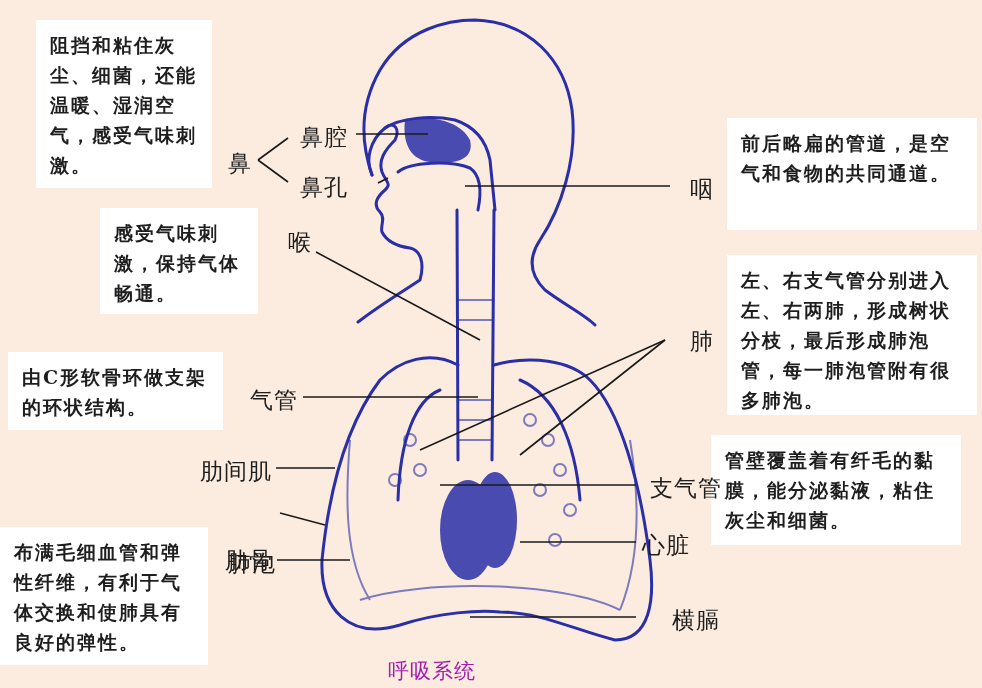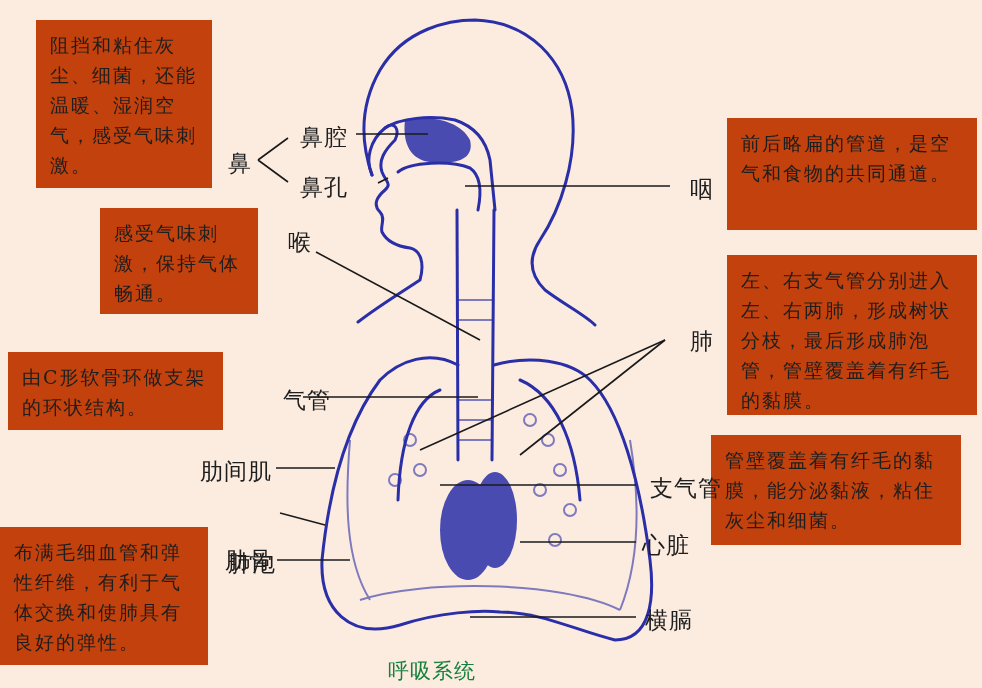--- a/index.html
+++ b/index.html
@@ -1,23 +1,23 @@
 <!DOCTYPE html>
 <html><head>
 <meta charset="utf-8">
 <style>
   html, body { margin:0; padding:0; }
   body { width:982px; height:688px; background:#fcece0; position:relative; overflow:hidden;
          font-family:"DejaVu Serif","Liberation Serif",serif; color:#1e1e1e; }
-  .note { position:absolute; background:#c2410c; box-sizing:border-box;
-          font-size:19px; line-height:30px; letter-spacing:2px; padding:10px 14px; }
+  .note { position:absolute; background:#ffffff; box-sizing:border-box;
+          font-size:19px; line-height:30px; letter-spacing:2px; padding:10px 14px;font-weight:bold; }
   .lbl { position:absolute; font-size:23px; letter-spacing:1px; white-space:nowrap; }
   svg.diagram { position:absolute; left:0; top:0; }
   .caption { position:absolute; left:388px; top:657px; font-family:"DejaVu Sans","Liberation Sans",sans-serif;
-             font-size:21px; color:#15803d; letter-spacing:1px; }
+             font-size:21px; color:#a21caf; letter-spacing:1px; }
 </style>
 </head>
 <body>
 
 <svg class="diagram" width="982" height="688" viewBox="0 0 982 688">
   <g fill="none" stroke="#2a2fa8" stroke-width="3" stroke-linecap="round" stroke-linejoin="round">
 
     <path d="M372,175 C360,140 360,105 380,70 C405,28 450,20 475,20 C530,22 565,60 572,110 C578,160 560,210 540,240 C528,258 530,275 545,290 C565,305 585,315 595,325"></path>
 
     <path d="M372,175 C365,160 370,140 385,128 C395,120 400,130 395,140 C385,150 378,160 382,172 C386,182 392,184 385,190 C378,196 372,204 380,212 C386,218 380,226 382,232 C386,240 395,246 410,248 C420,250 425,262 420,280 C405,290 380,305 358,322"></path>
@@ -69,31 +69,31 @@
     <line x1="520" y1="542" x2="636" y2="542"></line>
     <line x1="277" y1="560" x2="350" y2="560"></line>
     <line x1="470" y1="617" x2="636" y2="617"></line>
   </g>
 </svg>
 
 <div class="note" style="left:36px;top:20px;width:176px;height:168px;">阻挡和粘住灰尘、细菌，还能温暖、湿润空气，感受气味刺激。</div>
 <div class="note" style="left:727px;top:118px;width:250px;height:112px;">前后略扁的管道，是空气和食物的共同通道。</div>
 <div class="note" style="left:100px;top:208px;width:158px;height:106px;">感受气味刺激，保持气体畅通。</div>
 <div class="note" style="left:8px;top:352px;width:215px;height:78px;">由C形软骨环做支架的环状结构。</div>
-<div class="note" style="left:727px;top:255px;width:250px;height:160px;">左、右支气管分别进入左、右两肺，形成树状分枝，最后形成肺泡管，管壁覆盖着有纤毛的黏膜。</div>
+<div class="note" style="left:727px;top:255px;width:250px;height:160px;">左、右支气管分别进入左、右两肺，形成树状分枝，最后形成肺泡管，每一肺泡管附有很多肺泡。</div>
 <div class="note" style="left:711px;top:435px;width:250px;height:110px;">管壁覆盖着有纤毛的黏膜，能分泌黏液，粘住灰尘和细菌。</div>
 <div class="note" style="left:0px;top:527px;width:208px;height:138px;">布满毛细血管和弹性纤维，有利于气体交换和使肺具有良好的弹性。</div>
 
 <span class="lbl" style="left:228px;top:148px;">鼻</span>
 <span class="lbl" style="left:300px;top:122px;">鼻腔</span>
 <span class="lbl" style="left:300px;top:172px;">鼻孔</span>
 <span class="lbl" style="left:690px;top:174px;">咽</span>
 <span class="lbl" style="left:288px;top:227px;">喉</span>
 <span class="lbl" style="left:690px;top:326px;">肺</span>
-<span class="lbl" style="left:250px;top:385px;margin-left:33px;">气管</span>
+<span class="lbl" style="left:250px;top:385px;">气管</span>
 <span class="lbl" style="left:200px;top:456px;">肋间肌</span>
 <span class="lbl" style="left:642px;top:473px;margin-left:8px;">支气管</span>
 <span class="lbl" style="left:225px;top:500px;margin-top:45px;">肋骨</span>
 <span class="lbl" style="left:642px;top:530px;">心脏</span>
 <span class="lbl" style="left:228px;top:548px;">肺泡</span>
-<span class="lbl" style="left:645px;top:605px;">横膈</span>
+<span class="lbl" style="left:672px;top:605px;">横膈</span>
 
 <div class="caption">呼吸系统</div>
 
 </body></html>

